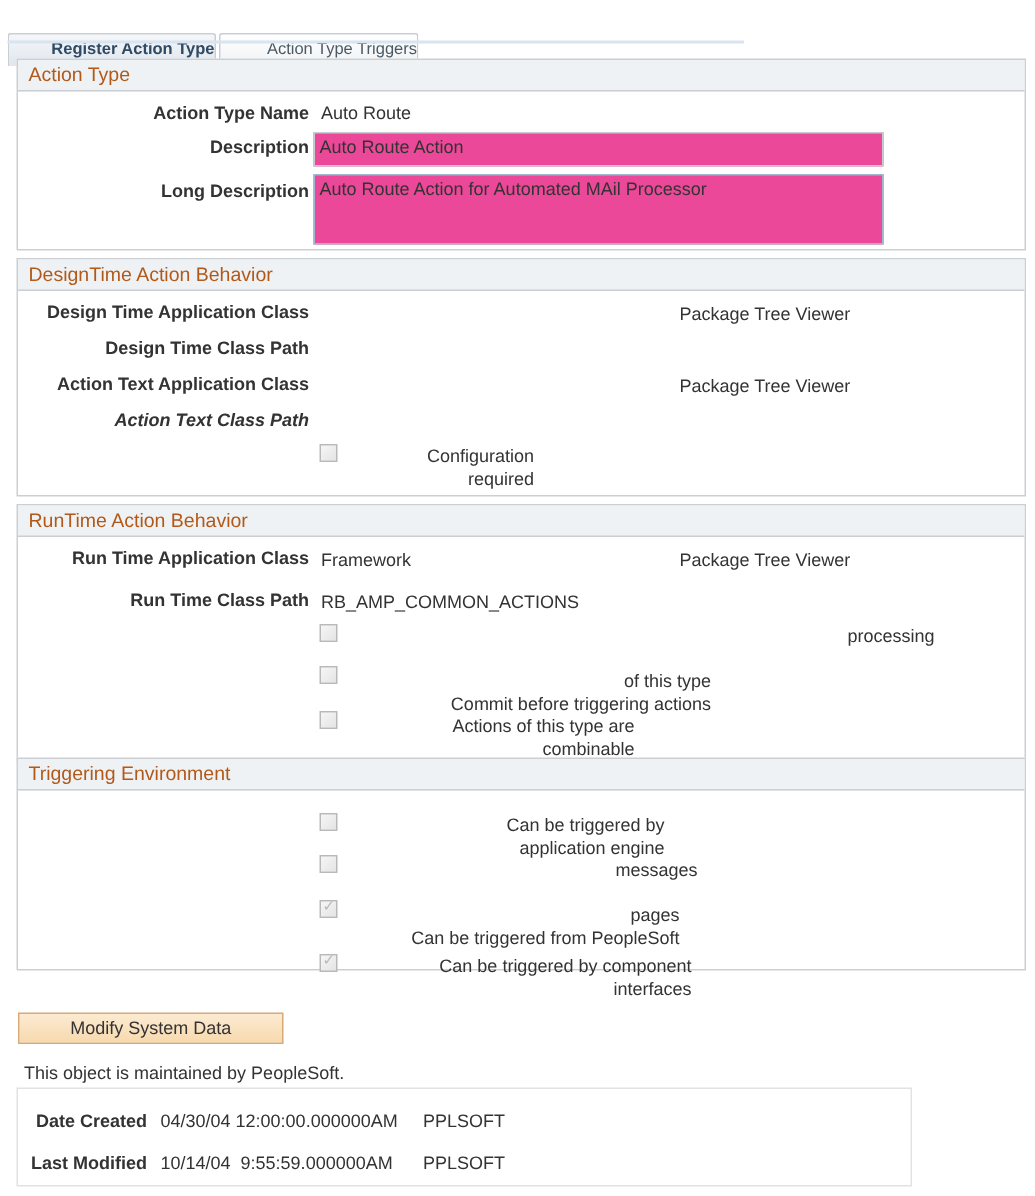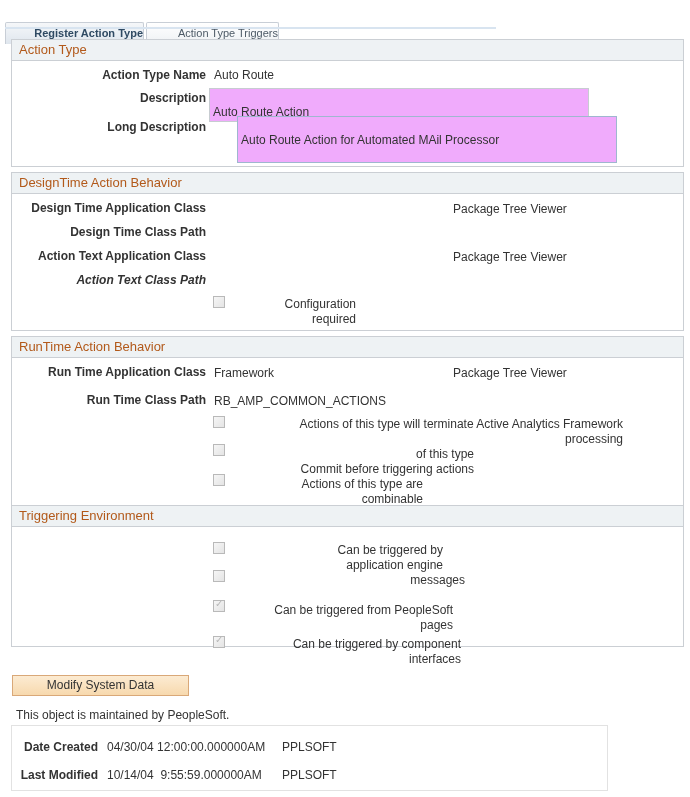--- a/index.html
+++ b/index.html
@@ -13,22 +13,22 @@
   .tab.inactive { left:146px; width:133px; background:linear-gradient(#ffffff,#eef1f4); color:#4d5a66; }
   .tab-line { position:absolute; left:5px; top:27px; width:491px; height:2px; background:#d8e4f0; }
 
   
   .section { position:absolute; left:11px; width:673px; box-sizing:border-box; border:1px solid #cbcfd4; background:#fff; }
   .section-header { height:20px; background:#eef2f4; border-bottom:1px solid #cbcfd4; color:#b2591a;
                     font-size:13px; line-height:20px; padding-left:7px; }
 
   .label { position:absolute; font-weight:bold; color:#333; text-align:right; font-size:12px; }
   .value { position:absolute; color:#333; font-size:12px; }
-  .input { position:absolute; box-sizing:border-box; border:1px solid #c7ccd1; background:#f0abfc; font-size:12px; padding:16px 3px; color:#333; }
-  .textarea { border-color:#9fb7cf;margin-left:28px; }
+  .input { position:absolute; box-sizing:border-box; border:1px solid #c7ccd1; background:#ec4899; font-size:12px; padding:2px 3px; color:#333; }
+  .textarea { border-color:#9fb7cf; }
   .cb { position:absolute; width:12px; height:12px; box-sizing:border-box; border:1px solid #b9b9b9;
         background:linear-gradient(135deg,#f6f6f6,#e4e4e4); }
   .cb .check { position:absolute; left:1px; top:-3px; font-size:10px; color:#b8b8b8; }
   .cblabel { position:absolute; text-align:right; color:#333; font-size:12px; line-height:15px; }
 
   .btn { position:absolute; left:12px; top:675px; width:177px; height:21px; box-sizing:border-box;
          border:1px solid #d9a878; background:linear-gradient(#fcebd2,#f7d9ae); color:#333; font-size:12px;
          text-align:center; line-height:19px; cursor:pointer; }
 
   .footer-box { position:absolute; left:11px; top:725px; width:597px; height:66px; box-sizing:border-box; border:1px solid #e2e2e2; }
@@ -69,21 +69,20 @@
   <div class="section-header">RunTime Action Behavior</div>
 </div>
 <div class="label" style="left:20px;top:365px;width:186px;">Run Time Application Class</div>
 <div class="value" style="left:214px;top:366px;">Framework</div>
 <div class="value" style="left:453px;top:366px;">Package Tree Viewer</div>
 <div class="label" style="left:20px;top:393px;width:186px;">Run Time Class Path</div>
 <div class="value" style="left:214px;top:394px;">RB_AMP_COMMON_ACTIONS</div>
 
 <div class="cb" style="left:213px;top:416px;"></div>
 <div class="cblabel" style="left:280px;top:417px;width:343px;">
-  <div>Actions of this type will terminate Active Analytics Framework</div>
   <div>processing</div>
 </div>
 <div class="cb" style="left:213px;top:444px;"></div>
 <div class="cblabel" style="left:280px;top:447px;width:194px;">
   <div>of this type</div>
   <div>Commit before triggering actions</div>
 </div>
 <div class="cb" style="left:213px;top:474px;"></div>
 <div class="cblabel" style="left:280px;top:477px;width:143px;">
   <div>Actions of this type are</div>
@@ -100,22 +99,22 @@
   <div>application engine</div>
 </div>
 <div class="cb" style="left:213px;top:570px;"></div>
 <div class="cblabel" style="left:250px;top:573px;width:215px;">
   <div>messages</div>
 </div>
 <div class="cb" style="left:213px;top:600px;">
     <span class="check">✓</span>
   </div>
 <div class="cblabel" style="left:250px;top:603px;width:203px;">
+  <div>pages</div>
   <div>Can be triggered from PeopleSoft</div>
-  <div>pages</div>
 </div>
 <div class="cb" style="left:213px;top:636px;">
     <span class="check">✓</span>
   </div>
 <div class="cblabel" style="left:250px;top:637px;width:211px;">
   <div>Can be triggered by component</div>
   <div>interfaces</div>
 </div>
 
 <div class="btn">Modify System Data</div>

